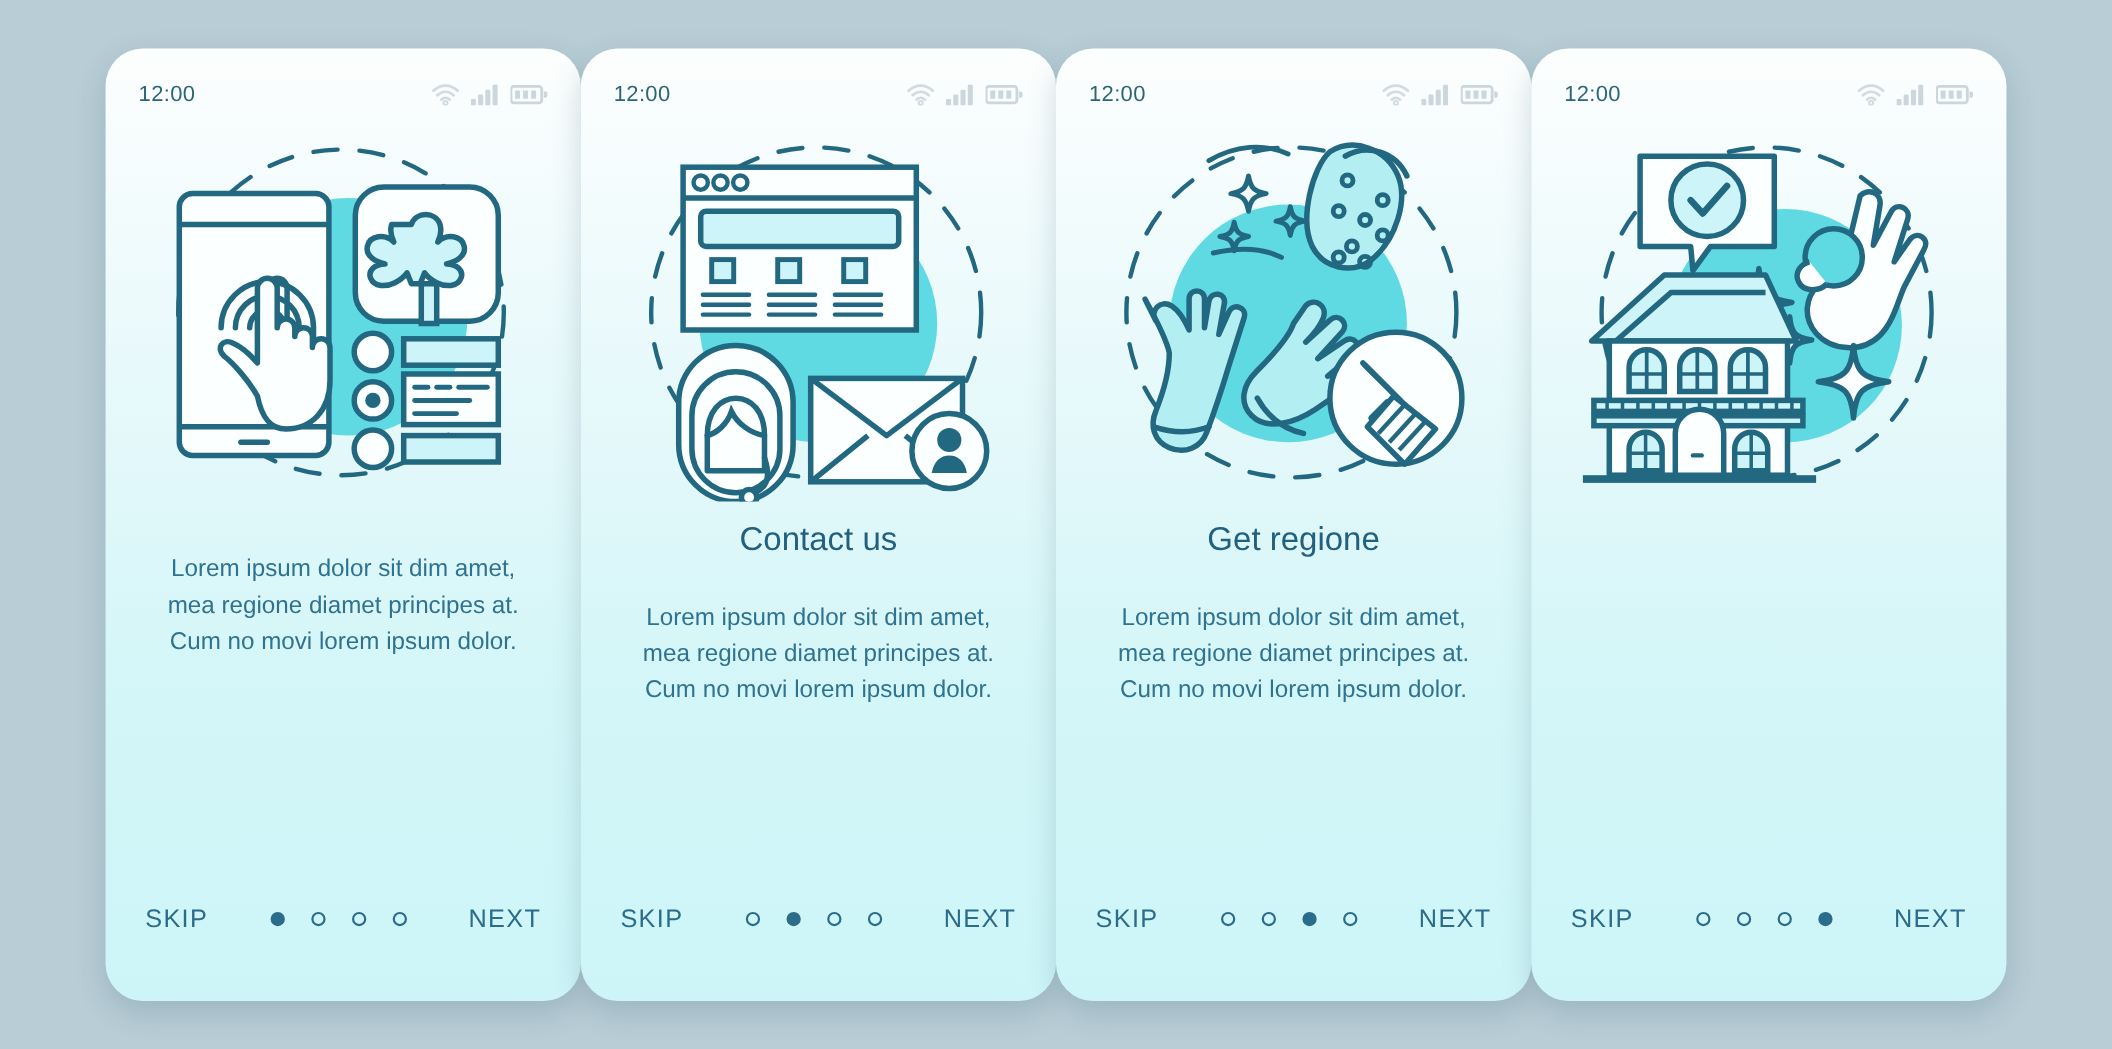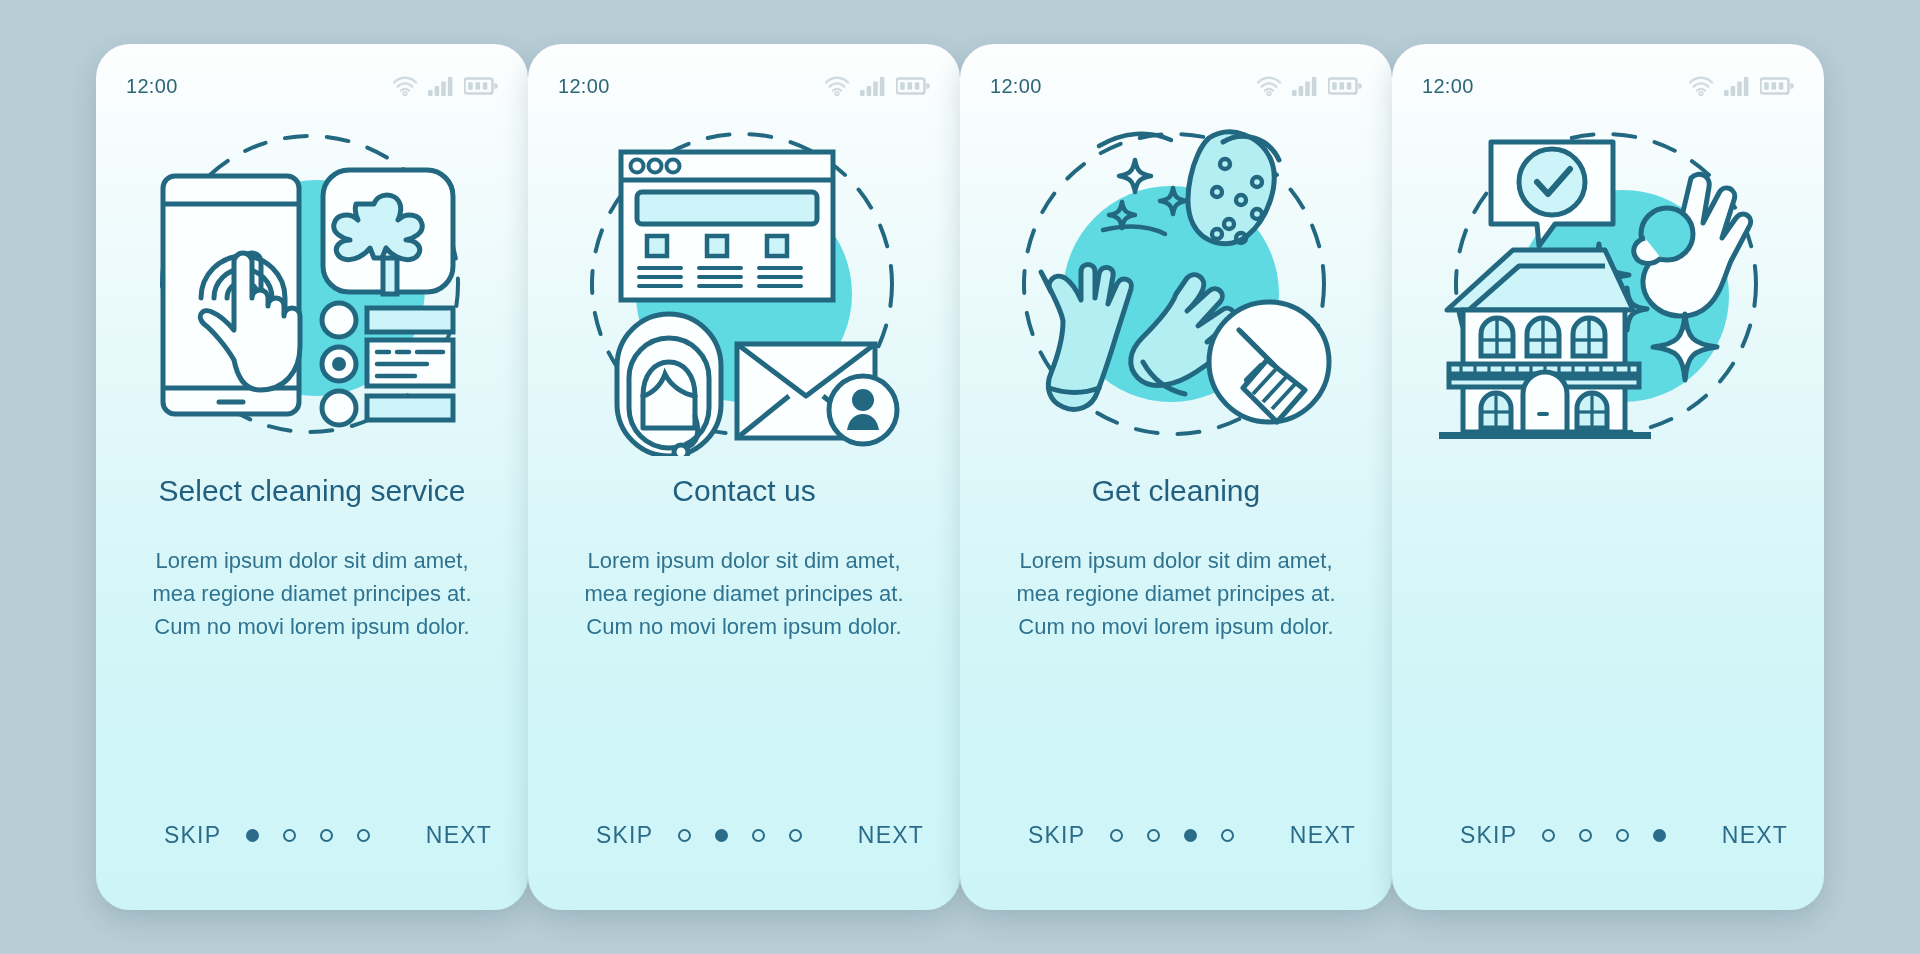--- a/index.html
+++ b/index.html
@@ -101,21 +101,20 @@
     padding: 0 36px 30px 36px;
   }
   .nav-btn {
     font-size: 23px;
     color: #2b6c8a;
     letter-spacing: 1.2px;
     background: none;
     border: 0;
     cursor: pointer;
     font-family: "Liberation Sans", sans-serif;
-    margin-left: 32px;
   }
   .dots { display: flex; align-items: center; gap: 24px; }
   .dot {
     width: 13px; height: 13px;
     border-radius: 50%;
     border: 2.5px solid #2b6c8a;
     background: transparent;
     cursor: pointer;
   }
   .dot.active { background: #2b6c8a; }
@@ -202,21 +201,20 @@
             <line x1="270" y1="236" x2="282" y2="236"></line>
             <line x1="290" y1="236" x2="316" y2="236"></line>
           <line x1="250" y1="248" x2="300" y2="248"></line>
           <line x1="250" y1="260" x2="288" y2="260"></line>
         </g>
         <rect x="240" y="280" width="86" height="24" fill="#cdf4f8" stroke="#236881" stroke-width="5"></rect>
       </svg>
     </div>
 
     <div class="txt">
-      <div class="title">Select cleaning service</div>
       <div class="body">Lorem ipsum dolor sit dim amet, mea regione diamet principes at. Cum no movi lorem ipsum dolor.</div>
     </div>
 
     <div class="nav">
       <button class="nav-btn">SKIP</button>
       <div class="dots">
         <span class="dot active"></span>
         <span class="dot"></span>
         <span class="dot"></span>
         <span class="dot"></span>
@@ -405,21 +403,21 @@
         <g stroke="#236881" stroke-width="4">
           <line x1="286" y1="252" x2="262" y2="278"></line>
           <line x1="296" y1="260" x2="272" y2="286"></line>
           <line x1="305" y1="267" x2="281" y2="293"></line>
         </g>
         <path d="M270 250l-14 14" fill="none" stroke="#236881" stroke-width="6" stroke-linecap="round"></path>
       </svg>
     </div>
 
     <div class="txt">
-      <div class="title">Get cleaning</div>
+      <div class="title">Get regione</div>
       <div class="body">Lorem ipsum dolor sit dim amet, mea regione diamet principes at. Cum no movi lorem ipsum dolor.</div>
     </div>
 
     <div class="nav">
       <button class="nav-btn">SKIP</button>
       <div class="dots">
         <span class="dot"></span>
         <span class="dot"></span>
         <span class="dot active"></span>
         <span class="dot"></span>

